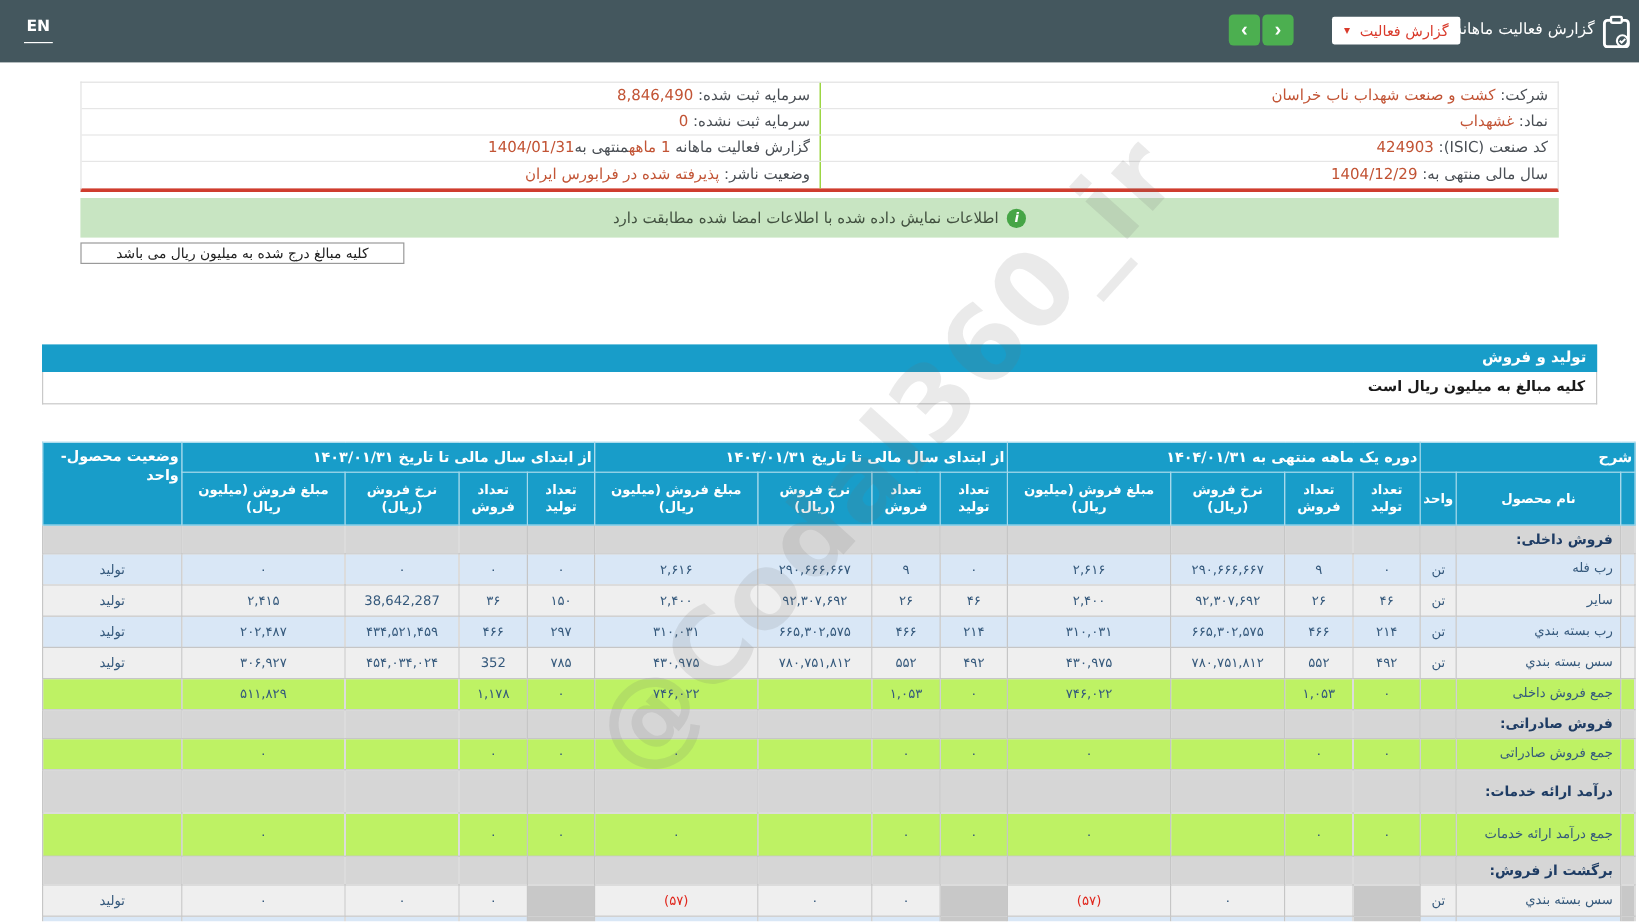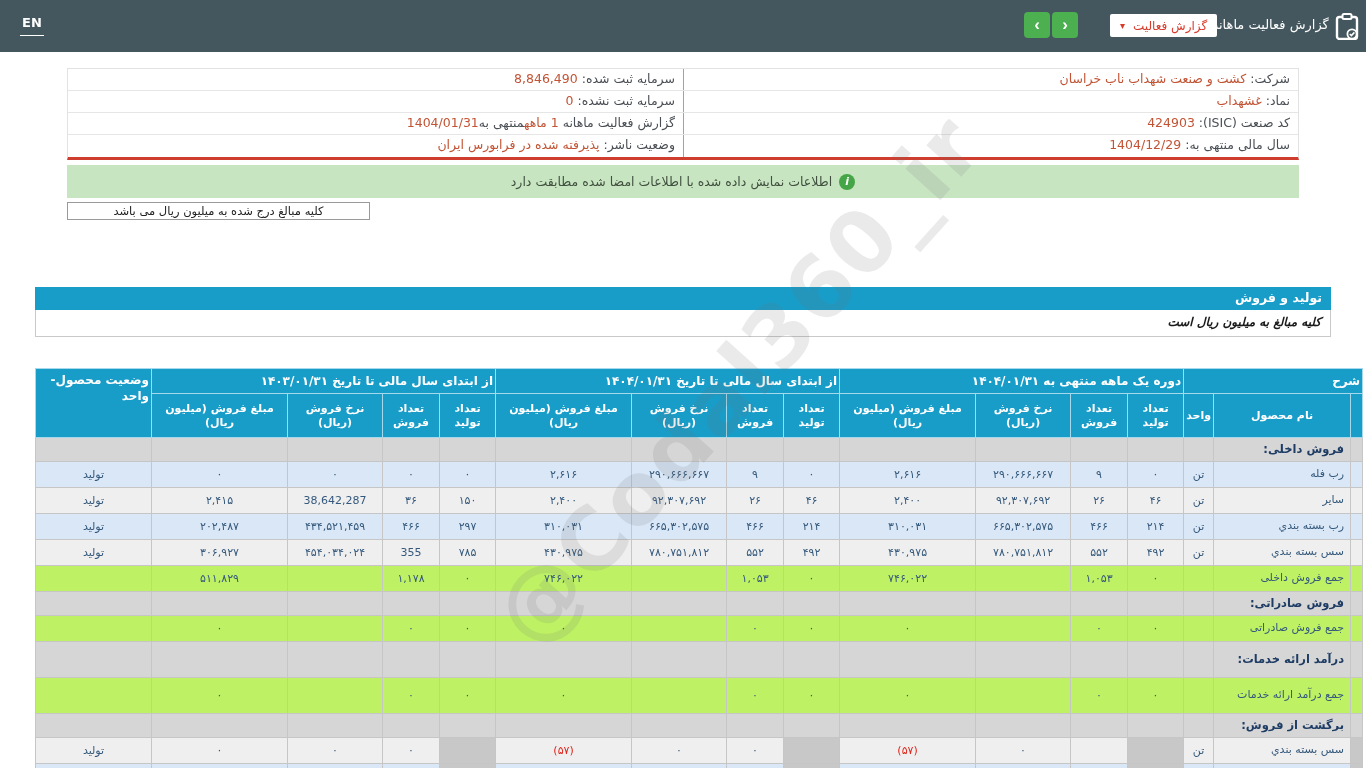--- a/index.html
+++ b/index.html
@@ -32,29 +32,29 @@
   .info-cell:first-child { border-left:1px solid #84cc16; }
   .ival { color:#c25435; }
 
   
   .banner { position:absolute; left:67px; top:165px; width:1232px; height:33px; background:#c8e5c2;
             direction:rtl; display:flex; align-items:center; justify-content:center; gap:7px;
             font-size:12.5px; color:#41503f; }
   .info-ico { width:16px; height:16px; border-radius:50%; background:#46a546; color:#fff;
               font-size:11px; font-weight:bold; text-align:center; line-height:16px; font-style:italic; }
 
-  .notebox { position:absolute; left:67px; top:202px; width:303px; height:18px; border:1px solid #9a9a9a;
+  .notebox { position:absolute; left:67px; top:202px; width:270px; height:18px; border:1px solid #9a9a9a;
              font-size:11.5px; color:#222; direction:rtl; text-align:center; line-height:16px; }
 
   
   .secbar { position:absolute; left:35px; top:287px; width:1296px; height:23px; background:#189dc9;
             color:#fff; font-size:12.5px; font-weight:bold; direction:rtl; padding:3px 9px 0 0; }
   .subrow { position:absolute; left:35px; top:310px; width:1296px; height:27px; background:#fff;
             border:1px solid #c9c9c9; border-top:none; color:#1a1a1a; font-size:12px; font-weight:bold;
-            direction:rtl; padding:5px 9px 0 0;font-style:italic; }
+            direction:rtl; padding:5px 9px 0 0; }
 
   
   .tblwrap { position:absolute; left:35px; top:368px; }
   table { border-collapse:collapse; table-layout:fixed; width:1326px; direction:rtl; }
   col.c-desc{width:12px;} col.c-name{width:137px;} col.c-unit{width:30px;}
   col.c-prod{width:56px;} col.c-sold{width:57px;} col.c-rate{width:95px;} col.c-amt{width:136px;}
   col.c-status{width:116px;}
   thead th { background:#189dc9; color:#fff; border:1px solid #a6d9ec; font-weight:bold;
              text-align:center; vertical-align:middle; padding:1px 2px; }
   tr.hr1 { height:25px; } tr.hr1 th { font-size:12px;text-align:right; }
@@ -282,21 +282,21 @@
             <td>تن</td>
             <td>۴۹۲</td>
             <td>۵۵۲</td>
             <td>۷۸۰,۷۵۱,۸۱۲</td>
             <td>۴۳۰,۹۷۵</td>
             <td>۴۹۲</td>
             <td>۵۵۲</td>
             <td>۷۸۰,۷۵۱,۸۱۲</td>
             <td>۴۳۰,۹۷۵</td>
             <td>۷۸۵</td>
-            <td>355</td>
+            <td>352</td>
             <td>۴۵۴,۰۳۴,۰۲۴</td>
             <td>۳۰۶,۹۲۷</td>
             <td>تولید</td>
           </tr>
           <tr class="r-sum h26">
             <td></td>
             <td class="t-name">جمع فروش داخلی</td>
             <td></td>
             <td>۰</td>
             <td>۱,۰۵۳</td>

